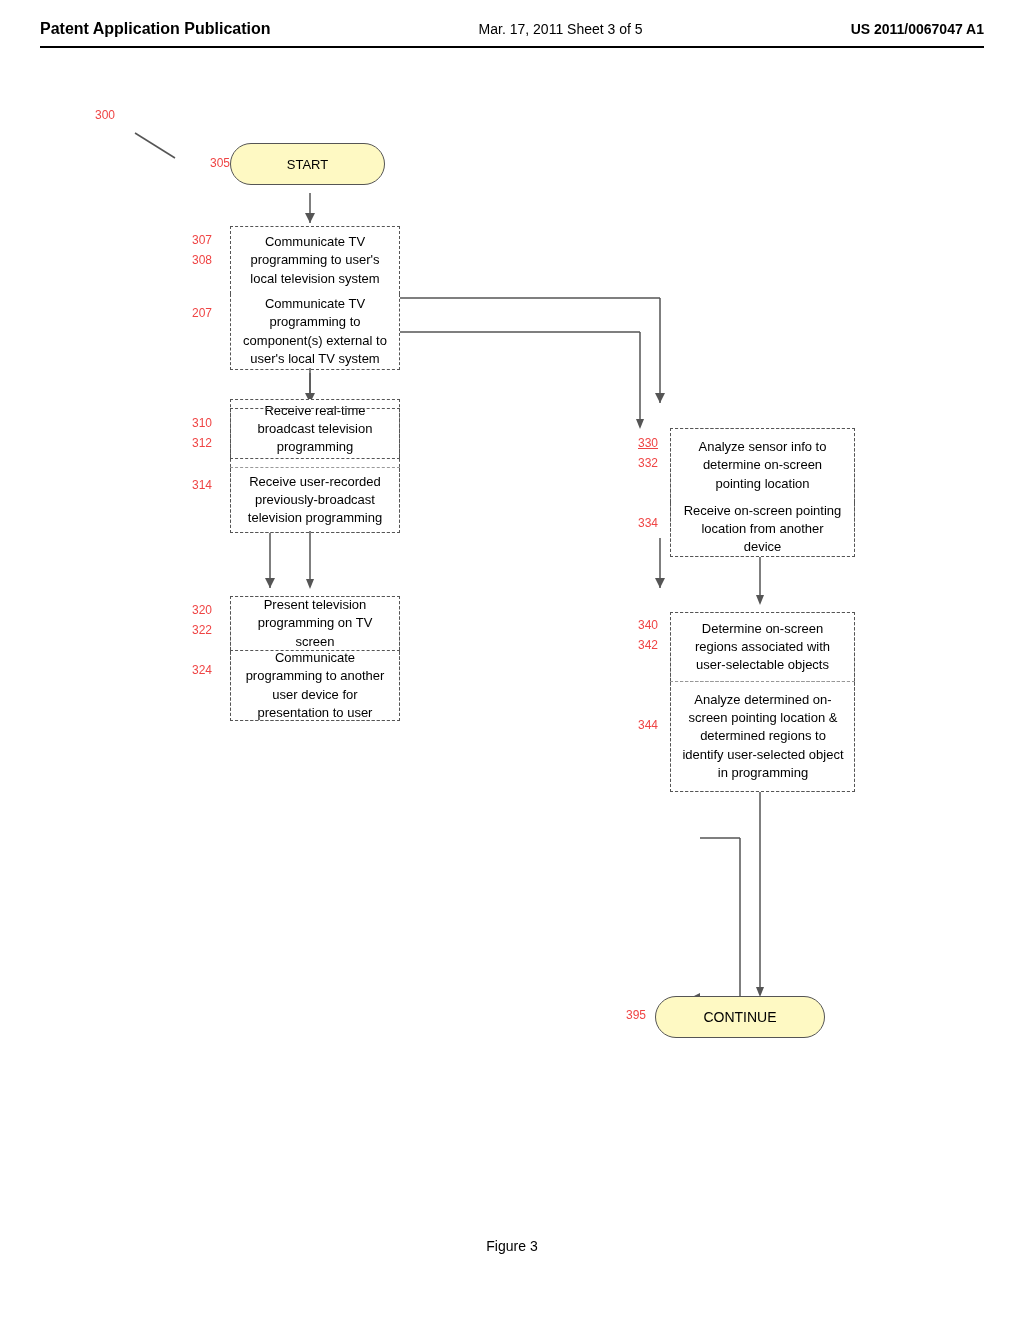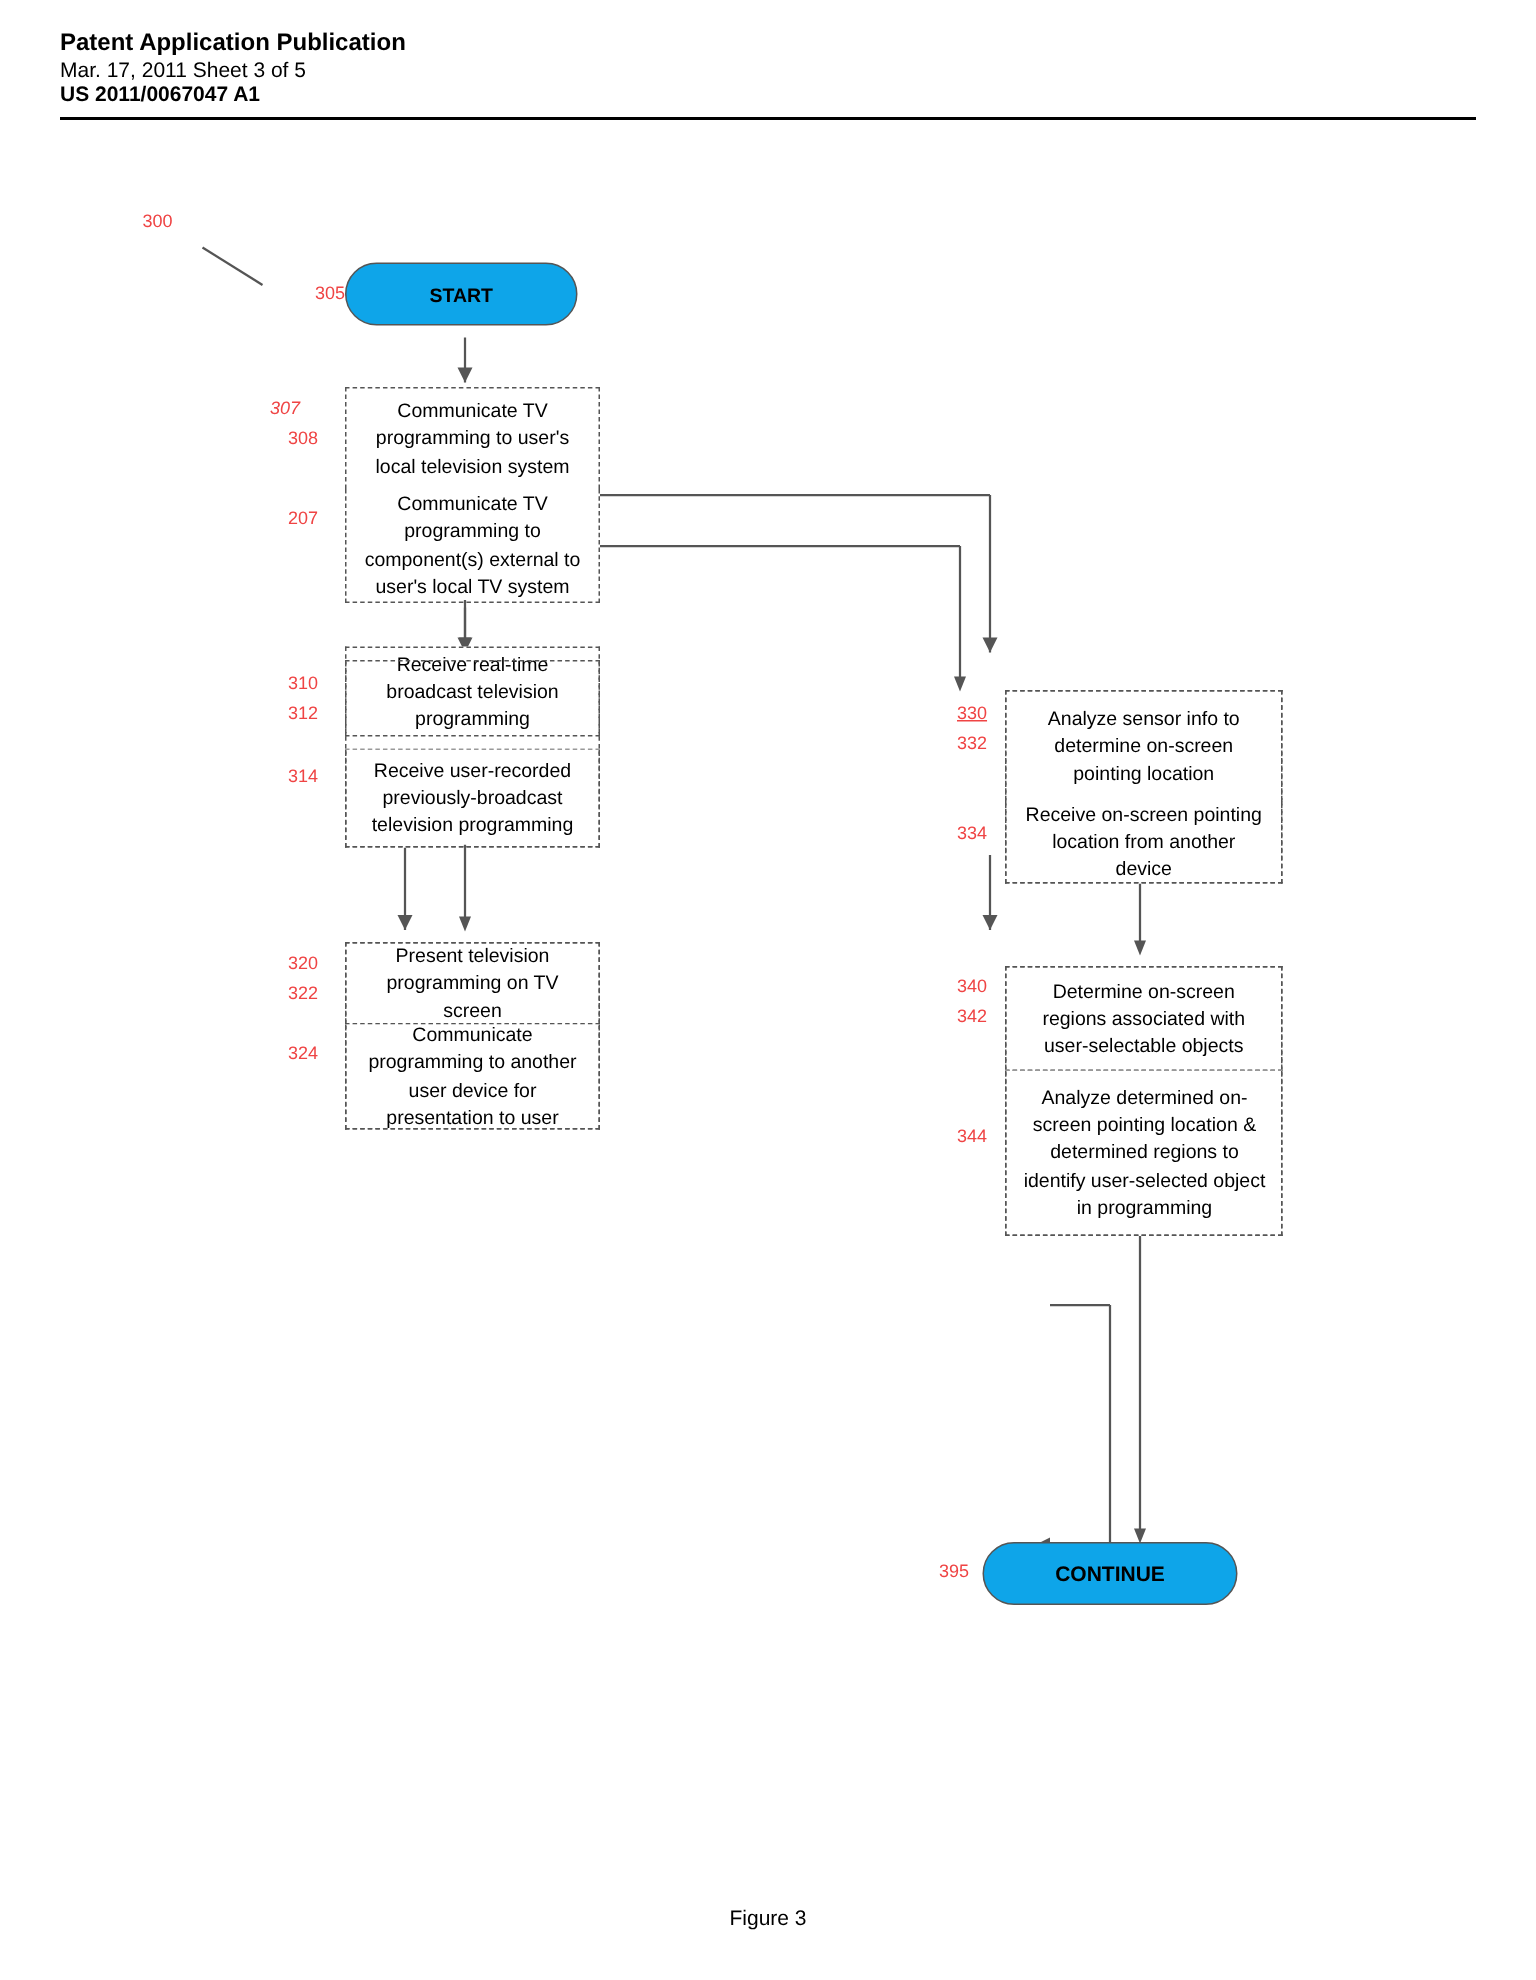--- a/index.html
+++ b/index.html
@@ -20,21 +20,20 @@
       padding: 20px 40px;
     }
 
     .header {
       display: flex;
       justify-content: space-between;
       align-items: baseline;
       border-bottom: 2px solid #000;
       padding-bottom: 8px;
       margin-bottom: 30px;
-      flex-direction: column;
     }
 
     .header-left {
       font-weight: bold;
       font-size: 16px;
     }
 
     .header-center {
       font-size: 14px;
       text-align: center;
@@ -62,27 +61,27 @@
       text-align: center;
       font-size: 13px;
       line-height: 1.4;
       padding: 8px 10px;
     }
 
     .flow-rounded {
       position: absolute;
       border: 1.5px solid #555;
       border-radius: 24px;
-      background: #0ea5e9;
+      background: #fef9c3;
       display: flex;
       align-items: center;
       justify-content: center;
       text-align: center;
       font-size: 13px;
-      font-weight: bold;
+      font-weight: normal;
       padding: 6px 18px;
     }
 
     .label {
       position: absolute;
       font-size: 12px;
       color: #ef4444;
     }
 
     
@@ -140,21 +139,21 @@
       <polygon points="650,920 660,915 660,925" fill="#555"></polygon>
     </svg>
 
     <div class="label" style="top: 30px; left: 55px;">300</div>
 
     <div class="label" style="top: 78px; left: 170px;">305</div>
     <div class="flow-rounded" style="top: 65px; left: 190px; width: 155px; height: 42px;">
       <span>START</span>
     </div>
 
-    <div class="label" style="top: 155px; left: 140px; font-style: italic;">307</div>
+    <div class="label" style="top: 155px; left: 152px;">307</div>
     <div class="label" style="top: 175px; left: 152px;">308</div>
     <div class="flow-box" style="top: 148px; left: 190px; width: 170px; height: 68px; border-bottom: none;">
       <span>Communicate TV programming to user's local television system</span>
     </div>
 
     <div style="position:absolute; top:216px; left:190px; width:170px; height:1px; background:#aaa; border-top: 1px dashed #999;"></div>
 
     <div class="label" style="top: 228px; left: 152px;">207</div>
     <div class="flow-box" style="top: 216px; left: 190px; width: 170px; height: 76px; border-top: none;">
       <span>Communicate TV programming to component(s) external to user's local TV system</span>

